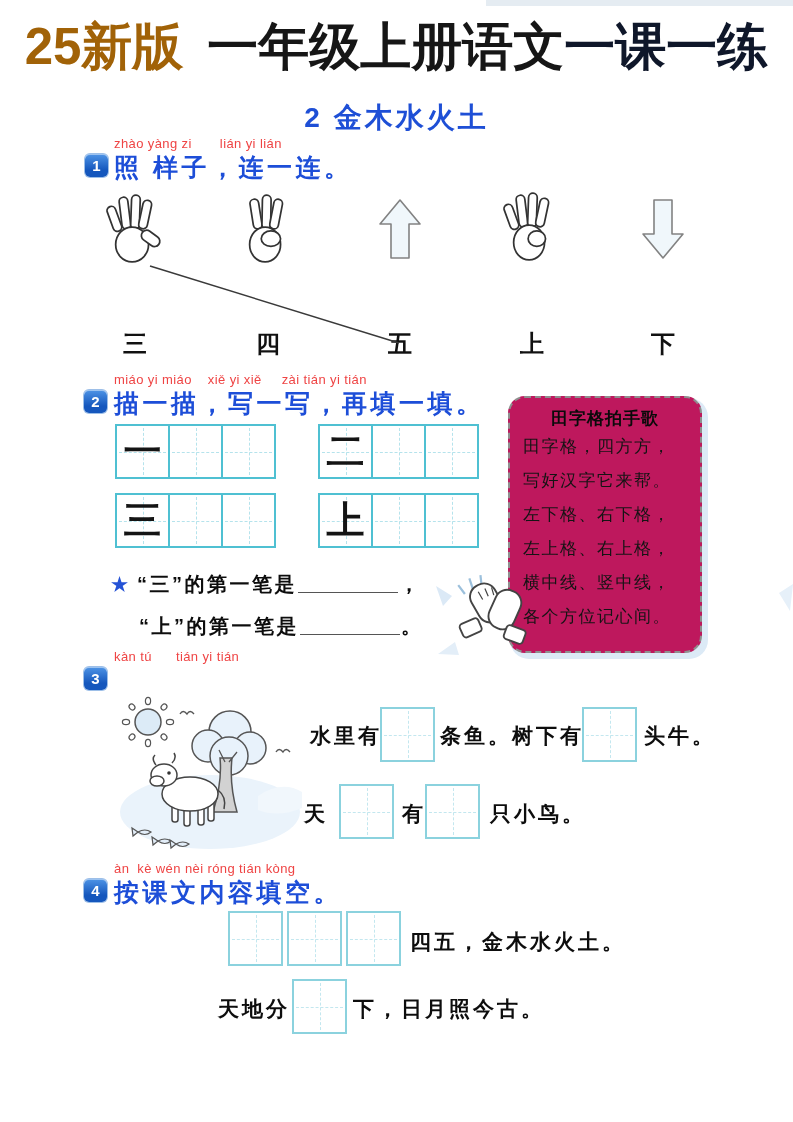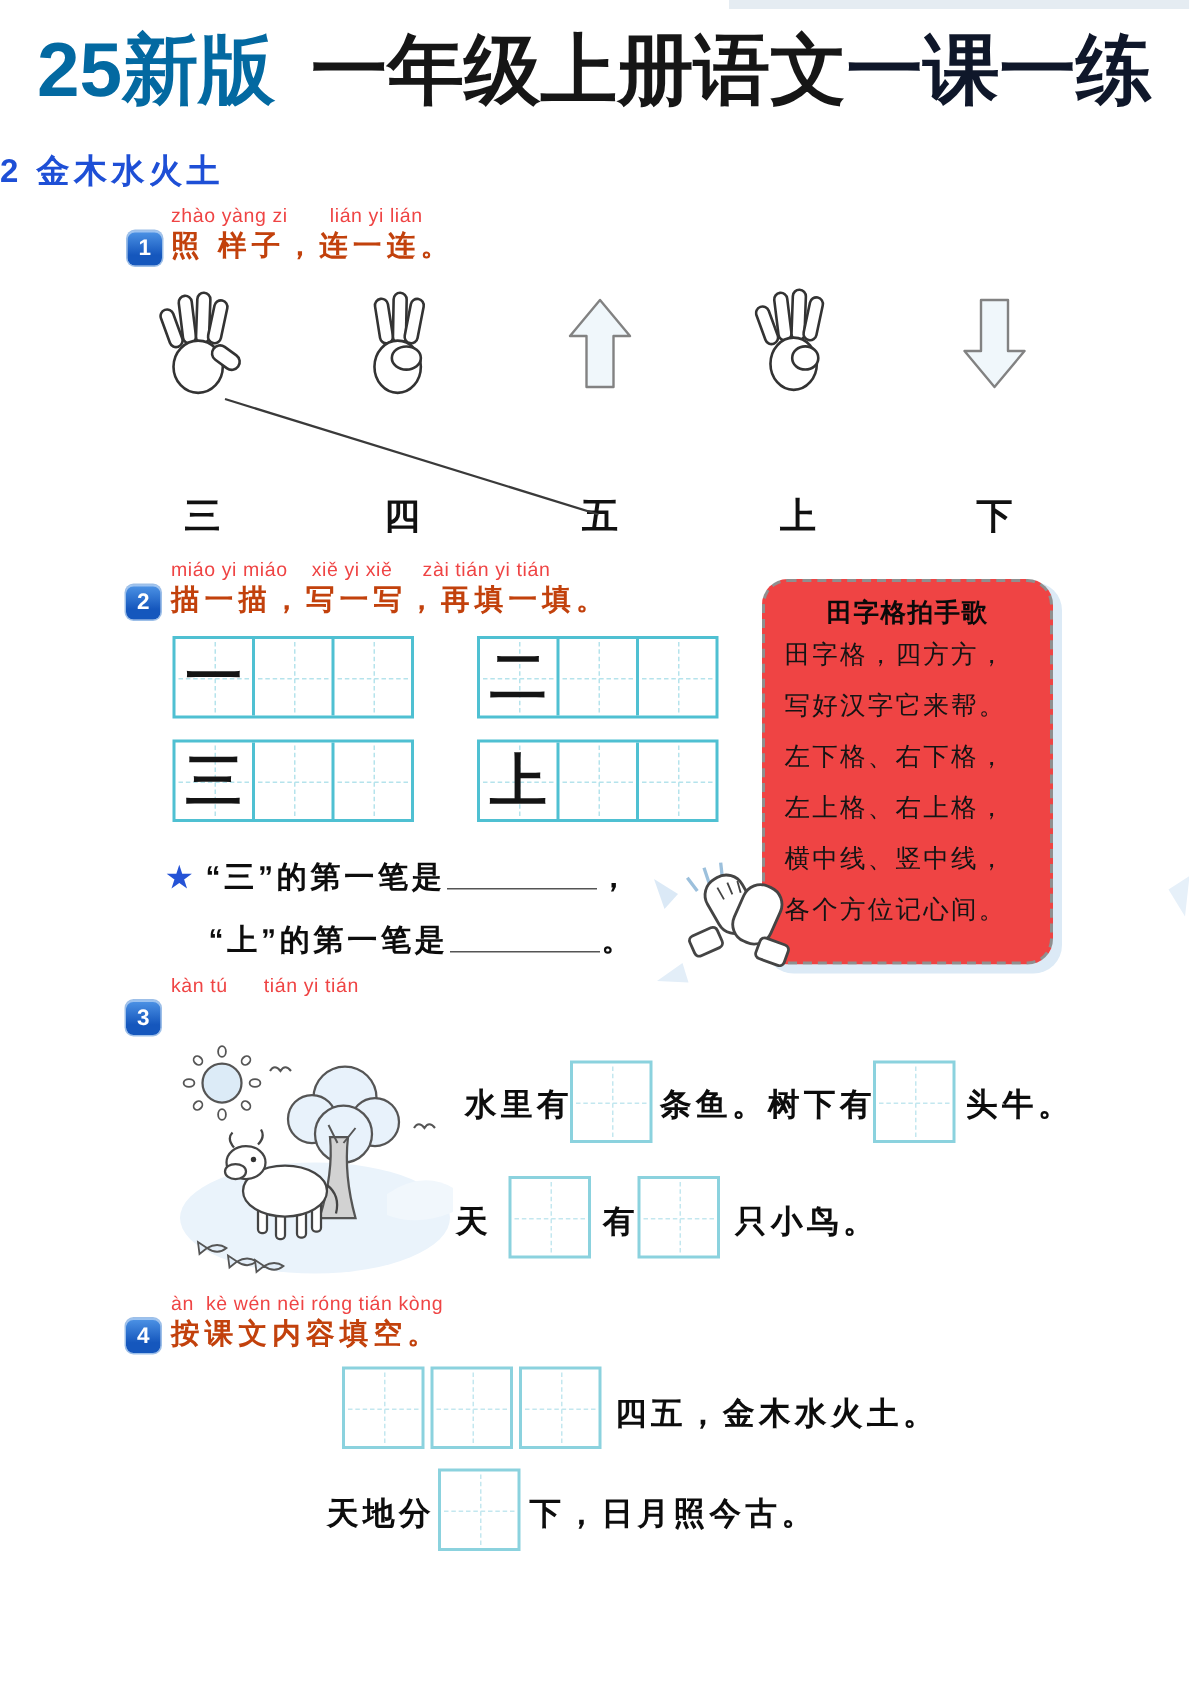--- a/index.html
+++ b/index.html
@@ -2,30 +2,30 @@
 <html><head>
 <meta charset="utf-8">
 <style>
   html,body{margin:0;padding:0;background:#ffffff;}
   #page{position:relative;width:793px;height:1122px;background:#ffffff;overflow:hidden;
         font-family:"Liberation Sans",sans-serif;color:#111;}
   .strip-top{position:absolute;left:486px;top:0;width:307px;height:6px;background:#e5ecf2;}
   
   .title{position:absolute;top:18px;left:0;width:100%;text-align:center;
          font-size:51px;font-weight:800;line-height:1.15;white-space:nowrap;}
-  .t-red{color:#0369a1;text-align:right;} .t-black{color:#161616;margin-left:24px;} .t-blue{color:#0f172a;}
-  .subtitle{position:absolute;top:99px;left:0;width:100%;text-align:left;
-            font-size:22px;font-weight:700;color:#1e4fd6;letter-spacing:3px;}
+  .t-red{color:#a16207;text-align:right;} .t-black{color:#161616;margin-left:24px;} .t-blue{color:#0f172a;}
+  .subtitle{position:absolute;top:99px;left:0;width:100%;text-align:center;
+            font-size:28px;font-weight:700;color:#1e4fd6;letter-spacing:3px;}
   
   .pinyin{position:absolute;font-size:13px;color:#ef4444;white-space:pre;letter-spacing:.4px;}
   .badge{position:absolute;width:23px;height:23px;border-radius:5px;
          background:linear-gradient(180deg,#4e94e6 0%,#1557bd 70%);
          box-shadow:inset 0 1px 0 rgba(255,255,255,.45),0 0 0 1px #9dbfe8;
          color:#fff;font-weight:800;font-size:15px;line-height:23px;text-align:center;}
-  .heading{position:absolute;font-size:19px;font-weight:600;color:#c2410c;
+  .heading{position:absolute;font-size:25px;font-weight:600;color:#1d4ed8;
            letter-spacing:3.5px;white-space:nowrap;}
   
   .tian-row{position:absolute;display:flex;border:2px solid #4fc0d2;background:#fff;}
   .tian-cell{position:relative;width:51px;height:51px;border-right:2px solid #4fc0d2;}
   .tian-cell:last-child{border-right:none;}
   .tian-cell::before{content:"";position:absolute;left:2px;right:2px;top:50%;border-top:1px dashed #b5e3ec;}
   .tian-cell::after{content:"";position:absolute;top:2px;bottom:2px;left:50%;border-left:1px dashed #b5e3ec;}
   .gchar{position:absolute;inset:0;display:flex;align-items:center;justify-content:center;
          font-size:38px;font-weight:600;color:#141414;z-index:2;}
   
@@ -34,22 +34,22 @@
   .tian-box::before{content:"";position:absolute;left:2px;right:2px;top:50%;border-top:1px dashed #c3e7ef;}
   .tian-box::after{content:"";position:absolute;top:2px;bottom:2px;left:50%;border-left:1px dashed #c3e7ef;}
   
   .qline{position:absolute;font-size:20px;font-weight:600;letter-spacing:2.5px;white-space:nowrap;color:#0d0d0d;}
   .star{color:#2553d6;font-size:19px;margin-right:9px;letter-spacing:0;}
   .blank{display:inline-block;width:100px;height:2px;border-bottom:1.5px solid #555;
          vertical-align:-2px;margin:0 1px;}
   .ftext{position:absolute;font-size:21px;font-weight:600;letter-spacing:3px;white-space:nowrap;color:#0d0d0d;}
   .achar{position:absolute;font-size:24px;font-weight:600;color:#111;transform:translateX(-50%);}
   
-  .rhyme-box{position:absolute;left:508px;top:386px;width:194px;height:257px;box-sizing:border-box;
-             border:2px dashed #8f8f8f;border-radius:17px;background:#ef4444;
+  .rhyme-box{position:absolute;left:508px;top:396px;width:194px;height:257px;box-sizing:border-box;
+             border:2px dashed #8f8f8f;border-radius:17px;background:#be185d;
              box-shadow:4px 4px 0 2px #dceaf6;}
   .rhyme-title{text-align:center;font-weight:800;font-size:17px;margin-top:9px;letter-spacing:1px;color:#0a0a0a;}
   .rhyme-line{font-size:17px;font-weight:500;line-height:34px;padding-left:13px;letter-spacing:1.5px;color:#141414;}
   .overlay{position:absolute;left:0;top:0;width:793px;height:1122px;pointer-events:none;}
   .item-svg{position:absolute;}
 </style>
 </head>
 <body>
 
 <div id="page">

